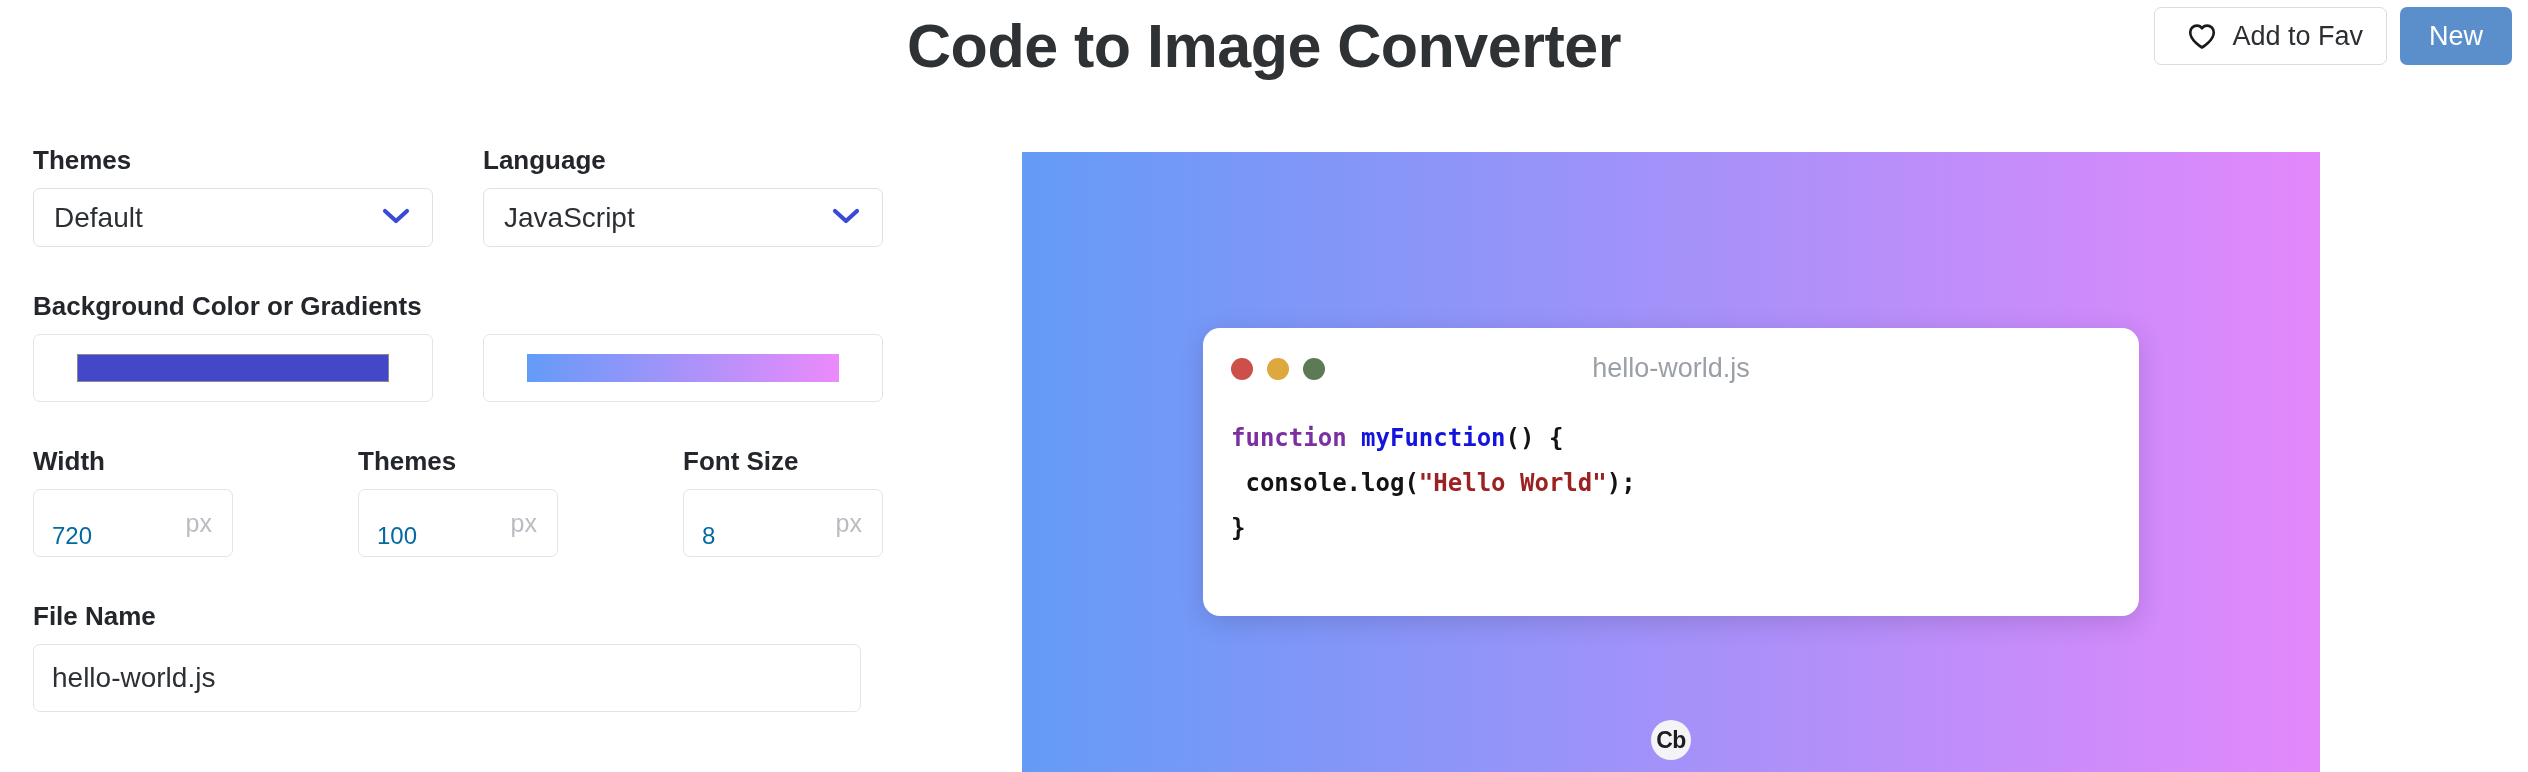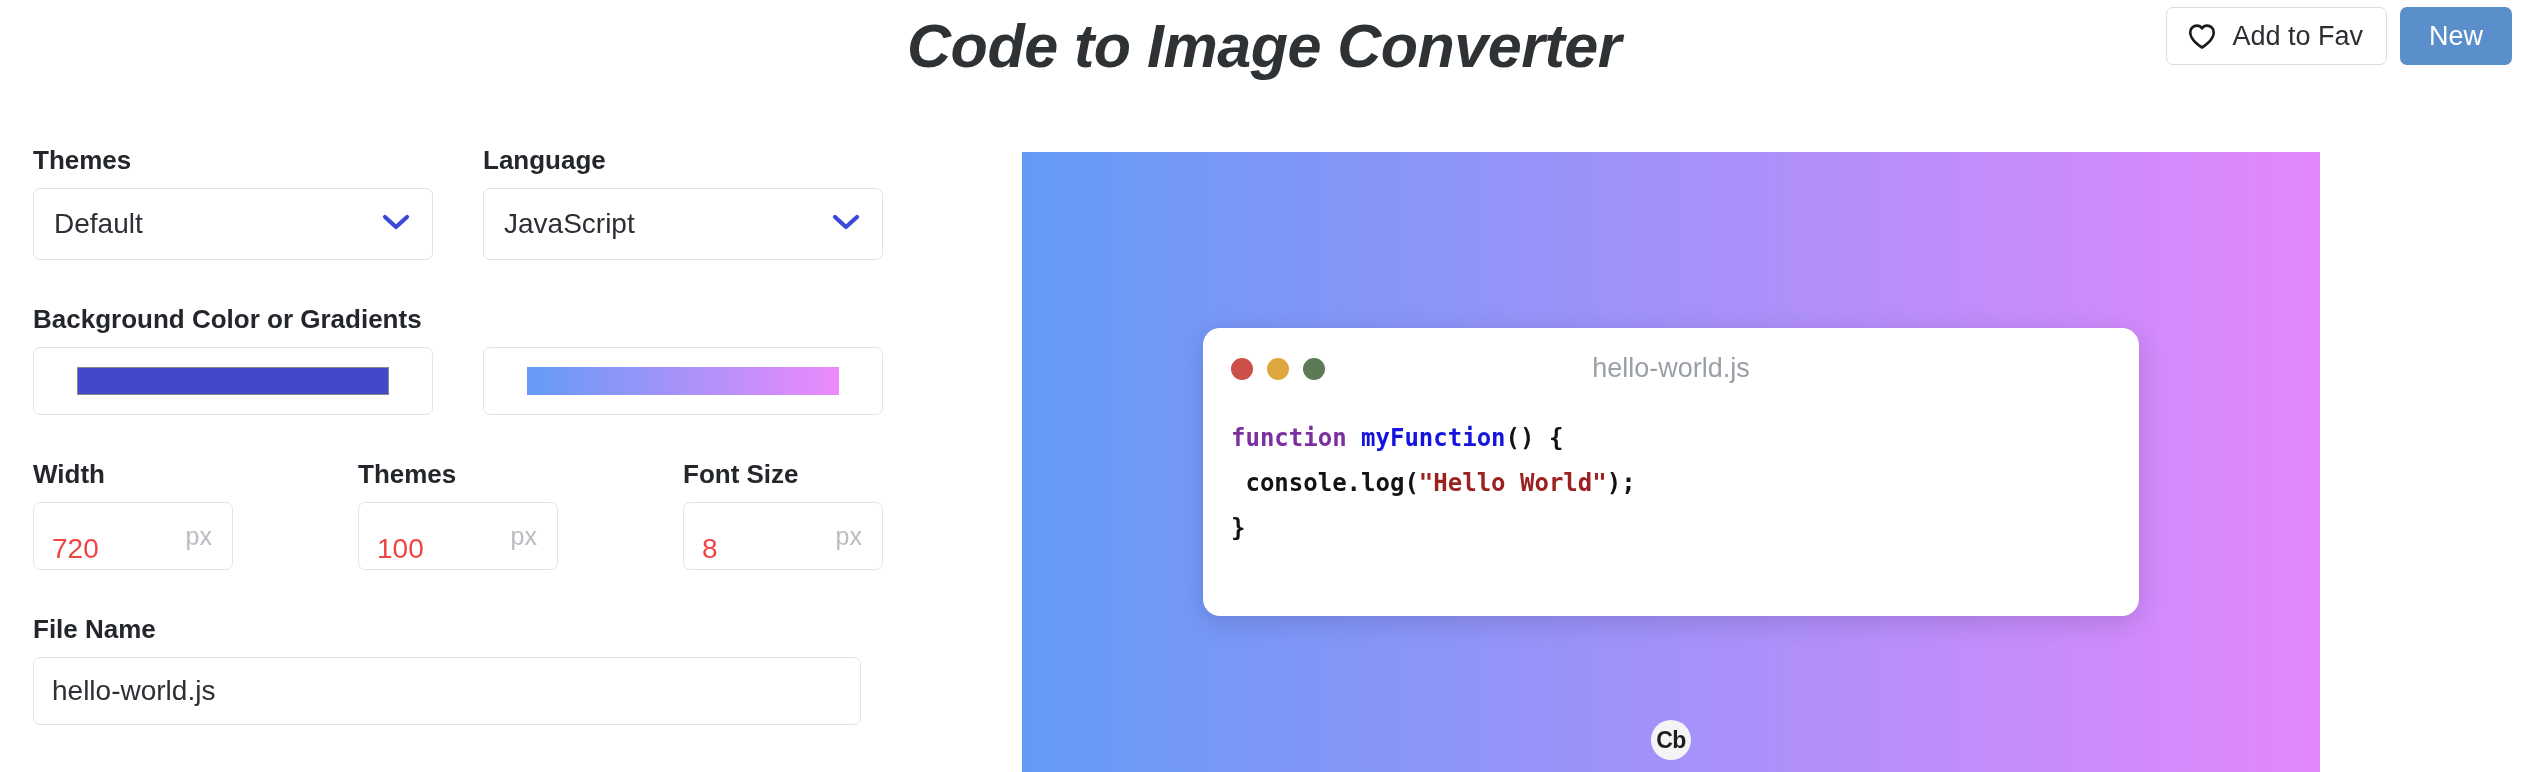--- a/index.html
+++ b/index.html
@@ -28,35 +28,34 @@
   .page-title {
     position: absolute;
     left: 0; right: 0;
     top: 2px;
     text-align: center;
     font-size: 61px;
     font-weight: 700;
     letter-spacing: -0.5px;
     color: #2f3235;
     line-height: 88px;
-    font-style: italic;
   }
 
   .header-actions {
     position: absolute;
     right: 16px;
     top: 7px;
     display: flex;
     align-items: center;
     gap: 13px;
   }
 
   .fav-button {
     height: 58px;
-    padding: 0 23px 0 20px;
+    padding: 0 23px 0 32px;
     display: flex;
     align-items: center;
     gap: 15px;
     background: #ffffff;
     border: 1px solid #d9dce0;
     border-radius: 7px;
     font-size: 27px;
     color: #2b2e33;
     cursor: pointer;
   }
@@ -100,21 +99,21 @@
     justify-content: space-between;
   }
 
   .control {
     flex: none;
   }
 
   .select-box {
     position: relative;
     width: 400px;
-    height: 72px;
+    height: 59px;
     border: 1px solid #dfe1e5;
     border-radius: 7px;
     background: #ffffff;
     display: flex;
     align-items: center;
     padding: 0 20px;
     cursor: pointer;
   }
 
   .select-value {
@@ -161,22 +160,22 @@
     height: 68px;
     border: 1px solid #e2e4e8;
     border-radius: 7px;
     background: #ffffff;
     display: flex;
     align-items: center;
     padding: 0 18px;
   }
 
   .num-value {
-    font-size: 28px;
-    color: #ef4444;
+    font-size: 24px;
+    color: #0369a1;
     margin-top: 25px;
   }
 
   .num-unit {
     position: absolute;
     right: 20px;
     top: 50%;
     transform: translateY(-50%);
     font-size: 25px;
     color: #b9bcc1;

